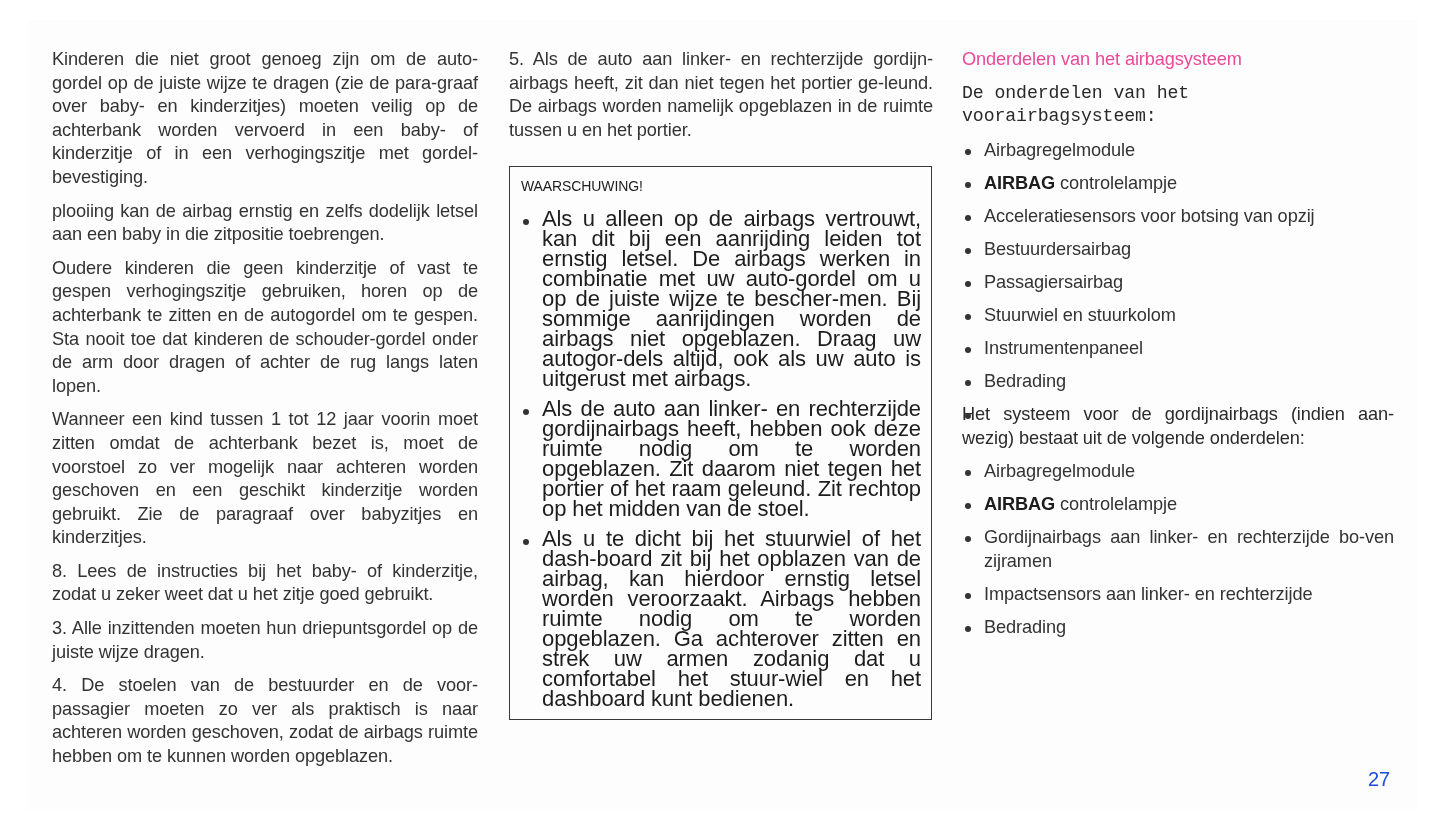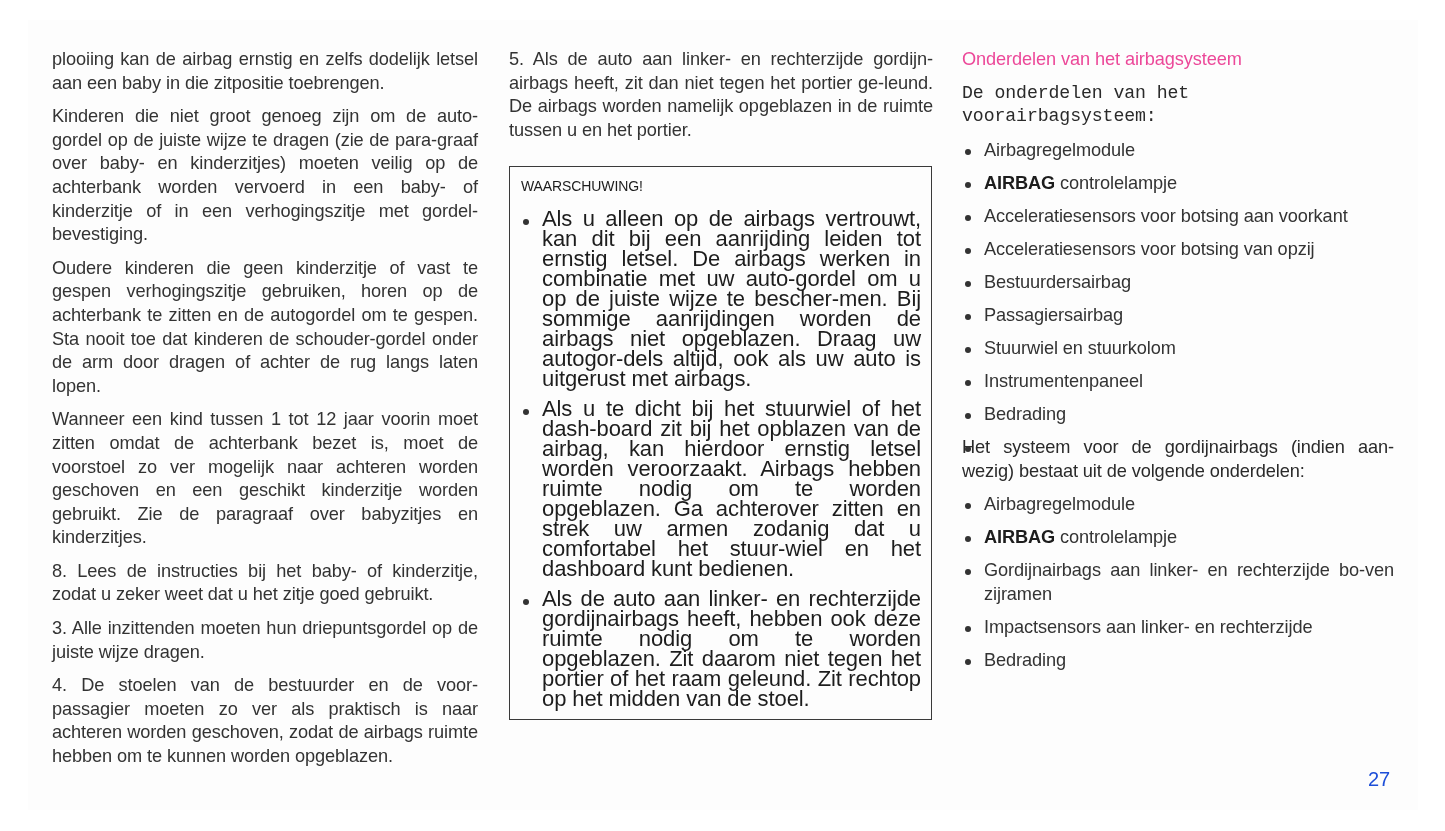--- a/index.html
+++ b/index.html
@@ -48,57 +48,56 @@
     .page-number {
       position: absolute; left: 1368px; top: 768px; font-size: 20px; color: #1d4ed8;
     }
   </style>
 </head>
 <body>
 
 <div class="page"></div>
 
 <div class="col col1">
+  <p>Kinderen die niet groot genoeg zijn om de auto-gordel op de juiste wijze te dragen (zie de para-graaf over baby- en kinderzitjes) moeten veilig op de achterbank worden vervoerd in een baby- of kinderzitje of in een verhogingszitje met gordel-bevestiging.</p>
   <p>plooiing kan de airbag ernstig en zelfs dodelijk letsel aan een baby in die zitpositie toebrengen.</p>
-  <p>Kinderen die niet groot genoeg zijn om de auto-gordel op de juiste wijze te dragen (zie de para-graaf over baby- en kinderzitjes) moeten veilig op de achterbank worden vervoerd in een baby- of kinderzitje of in een verhogingszitje met gordel-bevestiging.</p>
   <p>Oudere kinderen die geen kinderzitje of vast te gespen verhogingszitje gebruiken, horen op de achterbank te zitten en de autogordel om te gespen. Sta nooit toe dat kinderen de schouder-gordel onder de arm door dragen of achter de rug langs laten lopen.</p>
   <p>Wanneer een kind tussen 1 tot 12 jaar voorin moet zitten omdat de achterbank bezet is, moet de voorstoel zo ver mogelijk naar achteren worden geschoven en een geschikt kinderzitje worden gebruikt. Zie de paragraaf over babyzitjes en kinderzitjes.</p>
   <p>8. Lees de instructies bij het baby- of kinderzitje, zodat u zeker weet dat u het zitje goed gebruikt.</p>
   <p>3. Alle inzittenden moeten hun driepuntsgordel op de juiste wijze dragen.</p>
   <p>4. De stoelen van de bestuurder en de voor-passagier moeten zo ver als praktisch is naar achteren worden geschoven, zodat de airbags ruimte hebben om te kunnen worden opgeblazen.</p>
 </div>
 
 <div class="col col2">
   <p>5. Als de auto aan linker- en rechterzijde gordijn-airbags heeft, zit dan niet tegen het portier ge-leund. De airbags worden namelijk opgeblazen in de ruimte tussen u en het portier.</p>
   <div class="warning">
     <p class="warning-title">WAARSCHUWING!</p>
     <ul>
       <li>
         <span class="bullet"></span>
         <span>Als u alleen op de airbags vertrouwt, kan dit bij een aanrijding leiden tot ernstig letsel. De airbags werken in combinatie met uw auto-gordel om u op de juiste wijze te bescher-men. Bij sommige aanrijdingen worden de airbags niet opgeblazen. Draag uw autogor-dels altijd, ook als uw auto is uitgerust met airbags.</span>
       </li>
       <li>
         <span class="bullet"></span>
-        <span>Als u te dicht bij het stuurwiel of het dash-board zit bij het opblazen van de airbag, kan hierdoor ernstig letsel worden veroorzaakt. Airbags hebben ruimte nodig om te worden opgeblazen. Ga achterover zitten en strek uw armen zodanig dat u comfortabel het stuur-wiel en het dashboard kunt bedienen.</span>
+        <span>Als de auto aan linker- en rechterzijde gordijnairbags heeft, hebben ook deze ruimte nodig om te worden opgeblazen. Zit daarom niet tegen het portier of het raam geleund. Zit rechtop op het midden van de stoel.</span>
       </li>
       <li>
         <span class="bullet"></span>
-        <span>Als de auto aan linker- en rechterzijde gordijnairbags heeft, hebben ook deze ruimte nodig om te worden opgeblazen. Zit daarom niet tegen het portier of het raam geleund. Zit rechtop op het midden van de stoel.</span>
+        <span>Als u te dicht bij het stuurwiel of het dash-board zit bij het opblazen van de airbag, kan hierdoor ernstig letsel worden veroorzaakt. Airbags hebben ruimte nodig om te worden opgeblazen. Ga achterover zitten en strek uw armen zodanig dat u comfortabel het stuur-wiel en het dashboard kunt bedienen.</span>
       </li>
     </ul>
   </div>
 </div>
 
 <div class="col col3">
   <p class="section-title">Onderdelen van het airbagsysteem</p>
   <p class="intro">De onderdelen van het voorairbagsysteem:</p>
   <ul class="parts">
     <li><span class="bullet"></span><span class="strong"></span><span>Airbagregelmodule</span></li>
     <li><span class="bullet"></span><span class="strong">AIRBAG</span><span> controlelampje</span></li>
-    <li><span class="bullet"></span><span class="strong"></span><span>Acceleratiesensors voor botsing aan voorkant</span></li>
     <li><span class="bullet"></span><span class="strong"></span><span>Acceleratiesensors voor botsing van opzij</span></li>
     <li><span class="bullet"></span><span class="strong"></span><span>Bestuurdersairbag</span></li>
     <li><span class="bullet"></span><span class="strong"></span><span>Passagiersairbag</span></li>
     <li><span class="bullet"></span><span class="strong"></span><span>Stuurwiel en stuurkolom</span></li>
     <li><span class="bullet"></span><span class="strong"></span><span>Instrumentenpaneel</span></li>
     <li><span class="bullet"></span><span class="strong"></span><span>Bedrading</span></li>
     <li><span class="bullet"></span><span class="strong"></span></li>
   </ul>
   <p class="para3">Het systeem voor de gordijnairbags (indien aan-wezig) bestaat uit de volgende onderdelen:</p>
   <ul class="parts">

